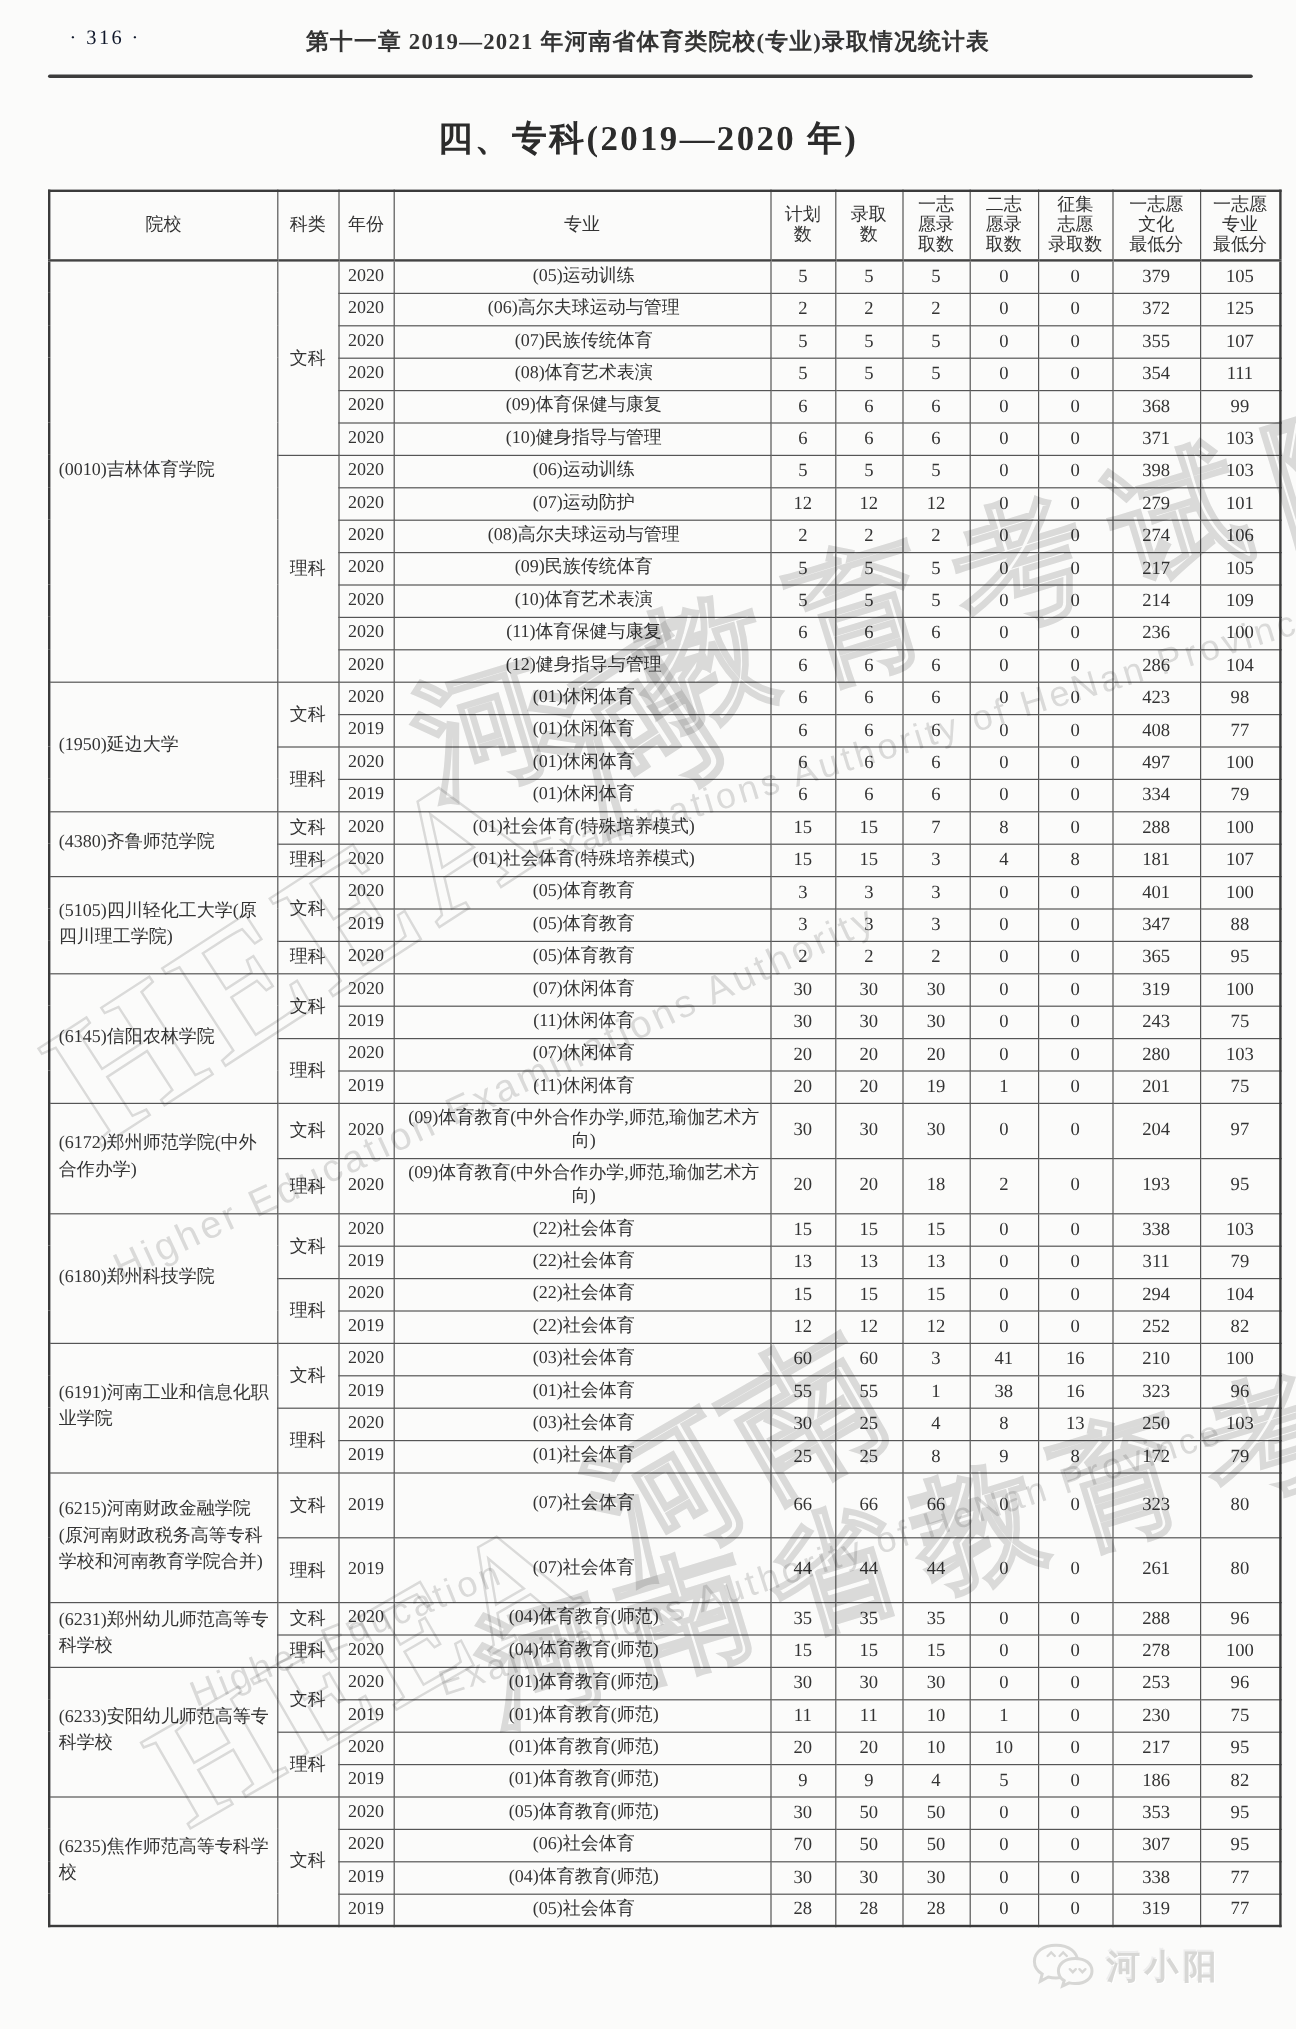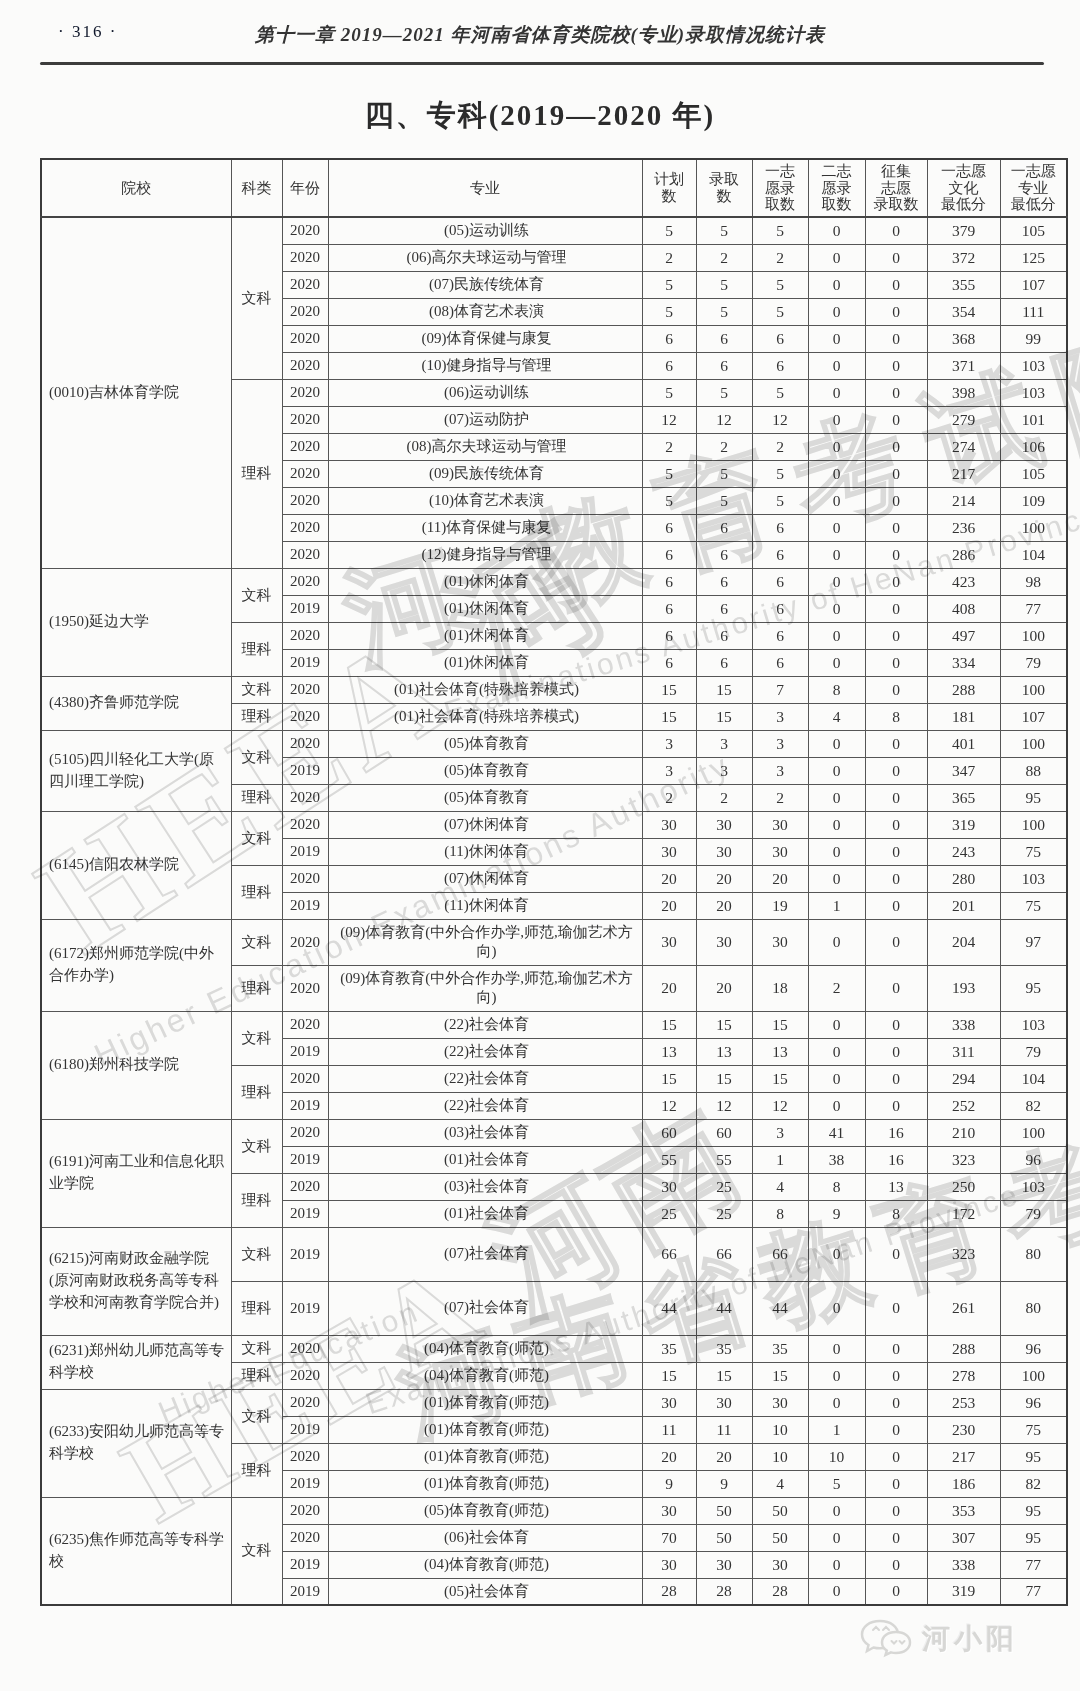--- a/index.html
+++ b/index.html
@@ -15,21 +15,20 @@
   
   .page-header { position:absolute; top:20px; left:0; width:1080px; height:34px; }
   .page-number {
     position:absolute; left:58px; top:2px;
     font-size:17px; letter-spacing:2px; color:#0f172a;
   }
   .chapter-title {
     position:absolute; left:0; right:0; top:2px;
     text-align:center; font-size:19px; font-weight:bold; color:#343434;
     letter-spacing:1px;
-    font-style:italic;
   }
   .header-rule {
     position:absolute; top:62px; left:40px; width:1004px; height:3px;
     background:#3c3c3c; border-radius:2px;
   }
   
   .section-title {
     position:absolute; top:96px; left:0; right:0;
     text-align:center; font-size:29px; font-weight:bold; color:#2b2b2b;
     letter-spacing:2px;

